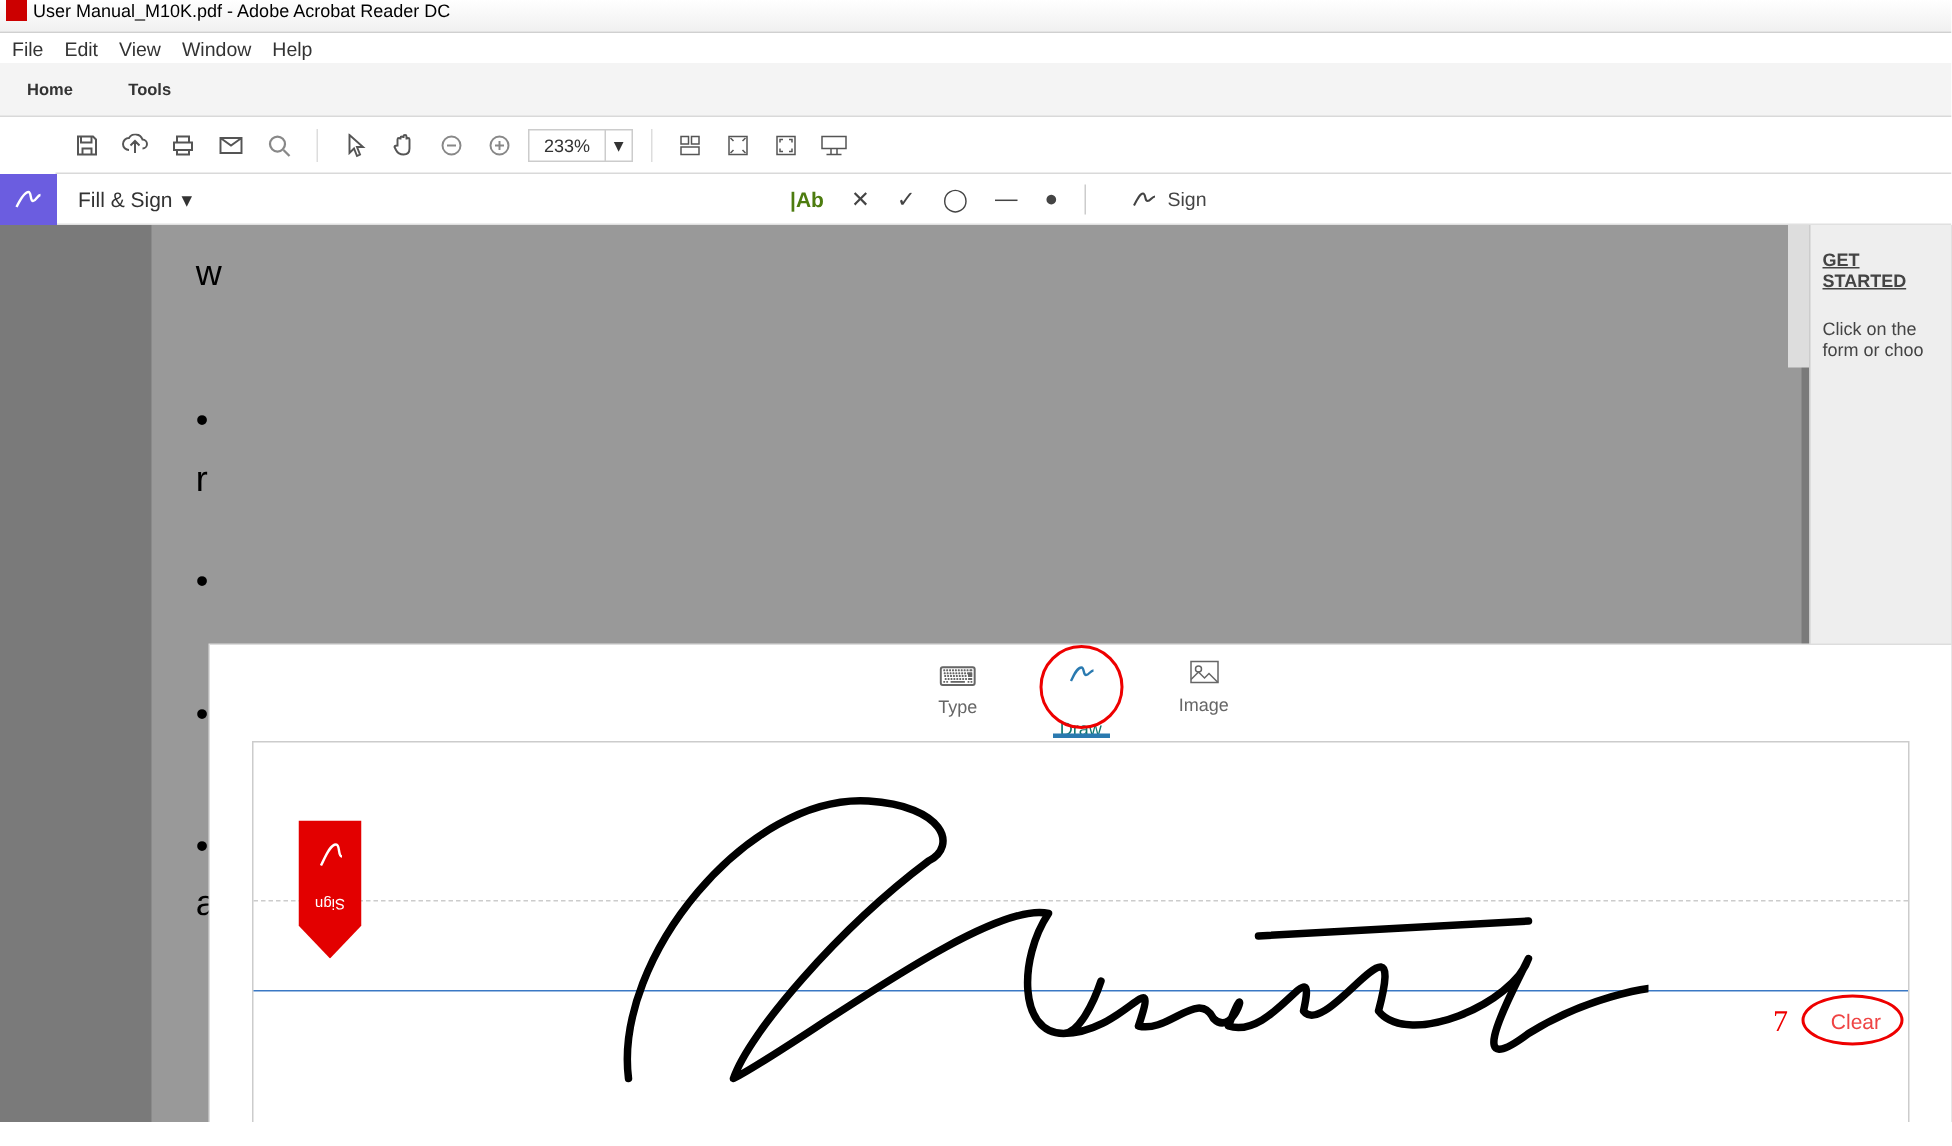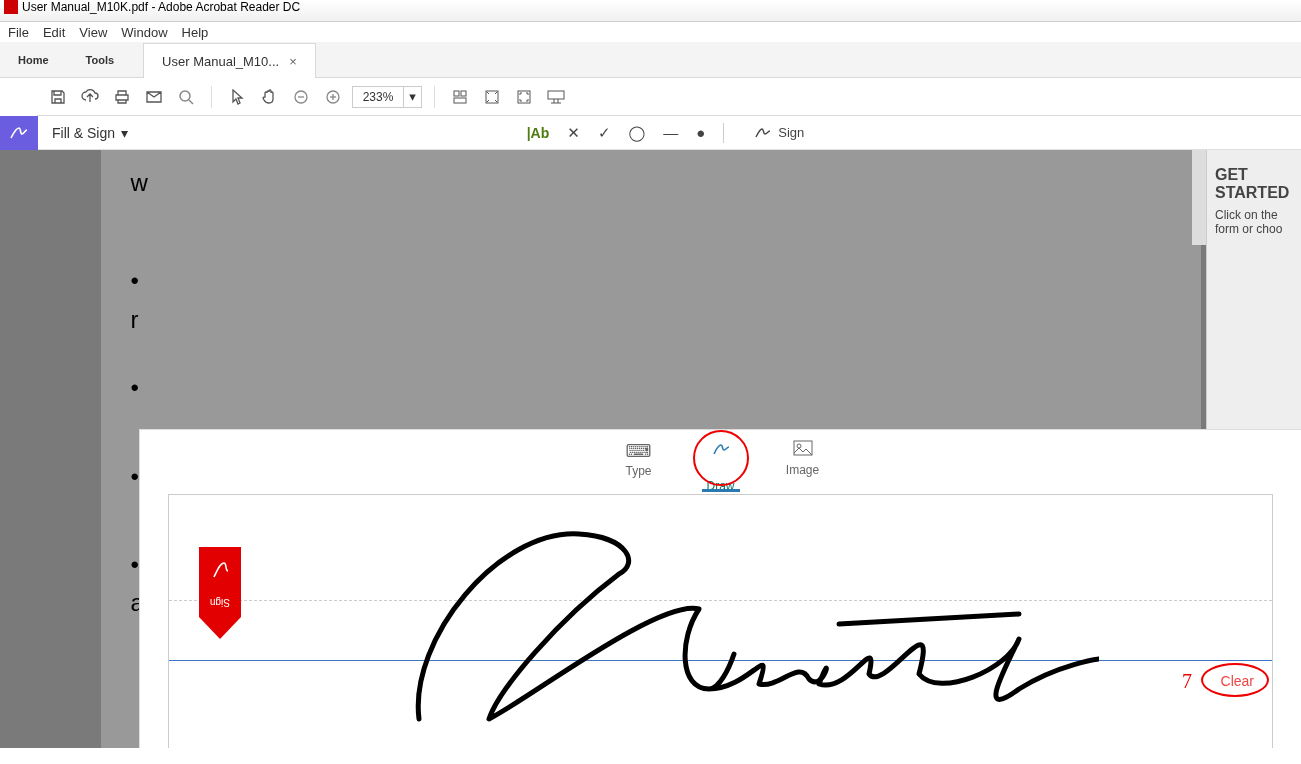--- a/index.html
+++ b/index.html
@@ -29,21 +29,21 @@
   .fsrow .fslabel { padding:0 14px; font-size:14px; color:#333; display:flex; align-items:center; gap:6px;}
   .fsrow .fscenter { flex:1; display:flex; justify-content:center; align-items:center; gap:18px;}
   .fsrow .fscenter .fsab { color:#4d7c0f; font-weight:bold; font-size:14px;}
   .fsrow .fscenter .icn { color:#444; font-size:15px;}
   .fsrow .signbtn { display:flex; align-items:center; gap:6px; padding:0 12px; color:#444;}
   
   .docarea { position:relative; background:#7a7a7a; height:598px; display:flex;}
   .page { background:#fff; margin:0 auto; width:1100px; height:100%; padding:14px 0 0 30px; color:#000; font-size:24px; line-height:1.6; filter:brightness(0.6);}
   .page .bold { font-weight:bold;}
   .rightgutter { position:absolute; right:0; top:0; width:95px; height:100%; background:#eee; border-left:1px solid #ccc; padding:16px 8px; font-size:12px; color:#444;}
-  .rightgutter .hd { font-weight:bold; font-size:16px; margin-bottom:6px;}
+  .rightgutter .hd { font-weight:bold; font-size:12px; margin-bottom:18px;text-decoration:underline;}
   
   .sigdlg { position:absolute; left:140px; top:280px; width:1161px; height:480px; background:#fff; box-shadow:0 0 0 1px #ddd;}
   .sigdlg .tabs { display:flex; justify-content:center; gap:40px; padding:10px 0 0 0; height:56px; position:relative;}
   .sigdlg .tabs .tab { display:flex; flex-direction:column; align-items:center; gap:2px; font-size:12px; color:#666; width:42px; position:relative;}
   .sigdlg .tabs .tab .ticon { font-size:18px; color:#666;}
   .sigdlg .tabs .tab.active .ticon { color:#2a7ab0;}
   .sigdlg .tabs .tab.active { color:#0f766e;gap:16px;}
   .sigdlg .tabs .tab.active::after { content:""; position:absolute; bottom:-6px; left:2px; right:2px; height:3px; background:#2a7ab0;}
   
   .redcircle { position:absolute; border:2px solid #e00; border-radius:50%; }
@@ -77,24 +77,20 @@
 </div>
 
 <div class="toptabs">
   <div class="tab">
       <b>Home</b>
     </div>
   <div class="tab">
       <b>Tools</b>
     </div>
   <div style="width:10px"></div>
-  <div class="tab doc active">
-    <span>User Manual_M10...</span>
-    <span class="close">×</span>
-  </div>
 </div>
 
 <div class="toolbar">
   <div class="tbtn">
       <svg width="16" height="16" viewBox="0 0 16 16">
         <path fill="none" stroke="#555" stroke-width="1.3" d="M2 2h10l2 2v10H2z M4 2v4h7V2 M5 14v-4h6v4"></path>
       </svg>
     </div>
   <div class="tbtn">
       <svg width="18" height="16" viewBox="0 0 18 16">

